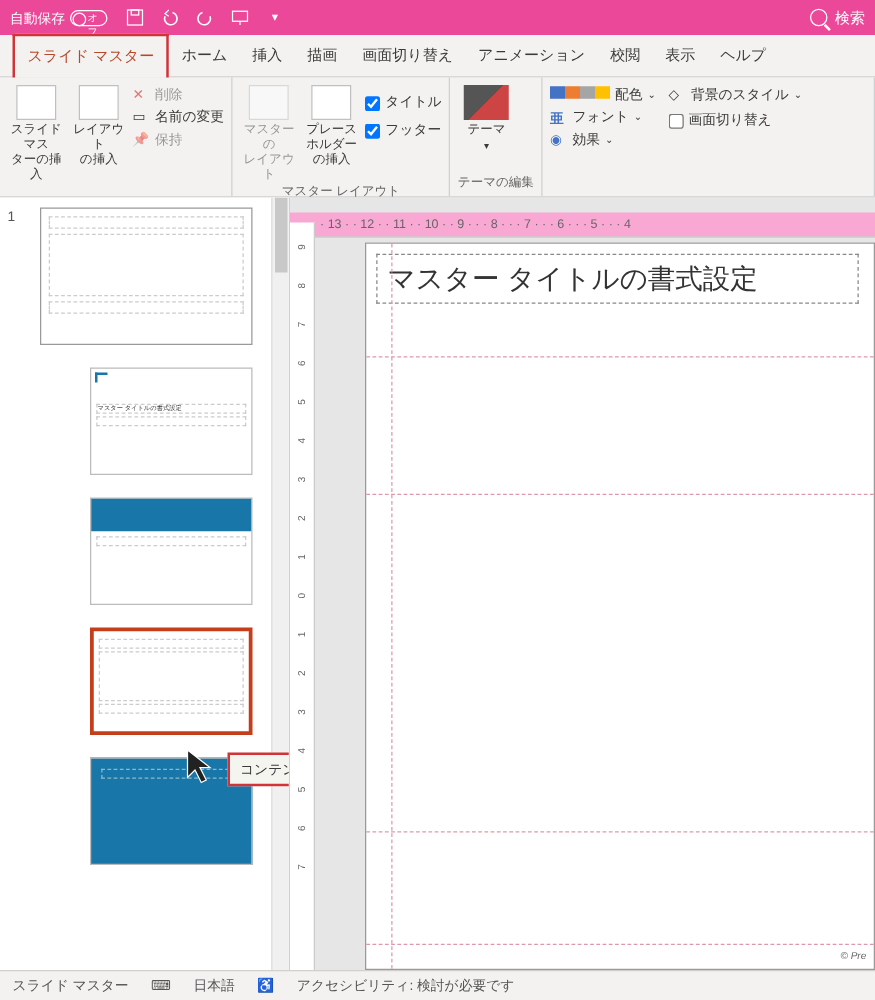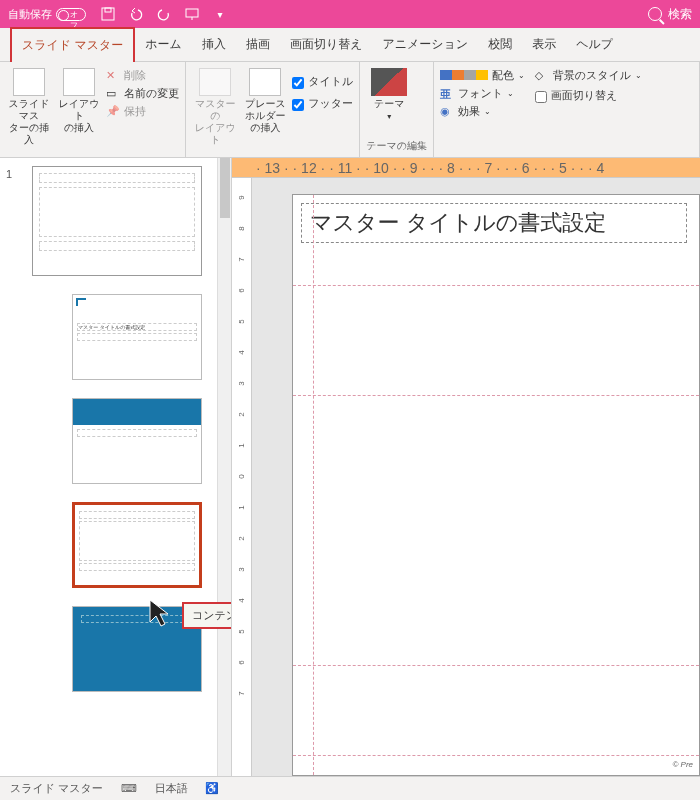--- a/index.html
+++ b/index.html
@@ -51,21 +51,21 @@
 .layout-thumb.blue { background: #1976a9; }
 .layout-thumb.blue2 { background: #fff; }
 .layout-thumb.blue2 .hdr { background: #1976a9; height: 26px; margin: -4px -4px 4px -4px; }
 .layout-thumb .corner { position: absolute; top: 3px; left: 3px; width: 10px; height: 8px; border-top: 2px solid #1976a9; border-left: 2px solid #1976a9; }
 .layout-thumb .tl { border: 1px dashed #ccc; height: 8px; margin: 2px 0; color: #333; font-size: 5px; line-height: 7px; }
 
 .cursor { position: absolute; left: 148px; top: 440px; pointer-events: none; z-index: 10; }
 .tooltip { position: absolute; left: 182px; top: 444px; background: #f5f5f0; border: 2px solid #d13438; padding: 4px 8px; font-size: 11px; white-space: nowrap; z-index: 9; }
 
 .editor { flex: 1; background: #e6e6e6; position: relative; overflow: hidden; }
-.ruler-h { height: 20px; background: #fdba74; border-bottom: 1px solid #ccc; font-size: 14px; color: #666; padding-left: 24px; display: flex; align-items: center; letter-spacing: 0; }
+.ruler-h { height: 20px; background: #f9a8d4; border-bottom: 1px solid #ccc; font-size: 10px; color: #666; padding-left: 24px; display: flex; align-items: center; letter-spacing: 0; margin-top: 12px; }
 .ruler-v { position: absolute; left: 0; top: 20px; width: 20px; bottom: 0; background: #fff; border-right: 1px solid #ccc; font-size: 8px; display: flex; flex-direction: column; align-items: center; padding-top: 4px; }
 .ruler-v span { transform: rotate(-90deg); margin: 11px 0; color: #666; }
 .canvas { position: absolute; left: 60px; top: 36px; right: 0; bottom: 0; background: #fff; border: 1px solid #999; }
 .guide-v { position: absolute; top: 0; bottom: 0; border-left: 1px dashed #d9a; }
 .guide-h { position: absolute; left: 0; right: 0; border-top: 1px dashed #d9a; }
 .title-ph { margin: 8px 12px 0 8px; border: 1px dashed #888; padding: 4px 8px; font-size: 22px; color: #333; }
 .footer-ph { position: absolute; bottom: 6px; right: 6px; font-size: 8px; color: #666; font-style: italic; }
 
 
 .status { height: 24px; background: #f3f2f1; border-top: 1px solid #d0d0d0; display: flex; align-items: center; padding: 0 10px; gap: 18px; font-size: 11px; color: #555; }
@@ -169,20 +169,21 @@
         <label class="chk">
             <input type="checkbox" checked="" style="">
             <span>タイトル</span>
           </label>
         <label class="chk">
             <input type="checkbox" checked="" style="">
             <span>フッター</span>
           </label>
       </div>
     </div>
+    <div class="group-label">マスター レイアウト</div>
   </div>
 
   <div class="group">
     <div class="group-body">
       <div class="bigbtn">
         <div class="theme-icon"></div>
         <span>テーマ</span>
         <span style="font-size:8px">▾</span>
       </div>
     </div>
@@ -287,13 +288,14 @@
       <div class="footer-ph">© Pre</div>
     </div>
   </div>
 </div>
 
 <div class="status">
   <span>スライド マスター</span>
   <span>⌨</span>
   <span>日本語</span>
   <span>♿</span>
+  <span>アクセシビリティ: 検討が必要です</span>
 </div>
 
 </body></html>

